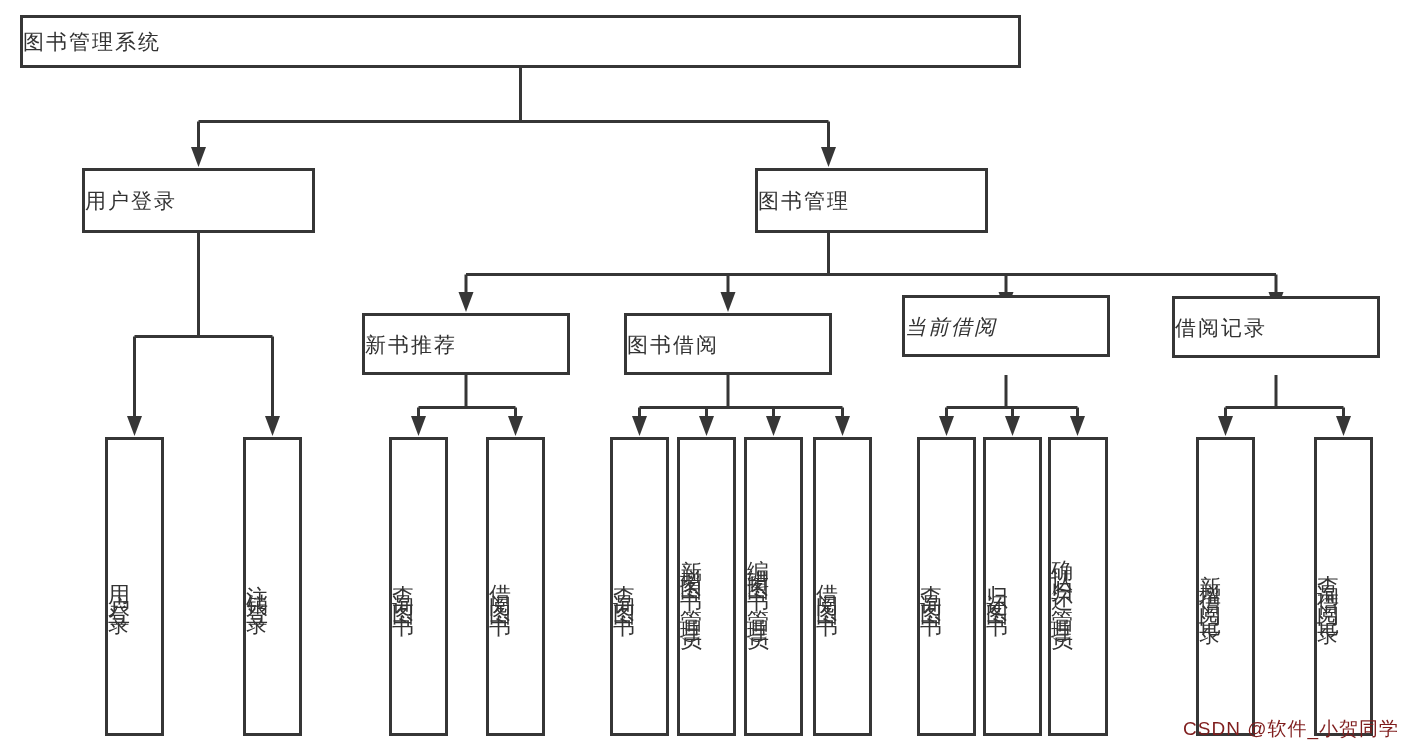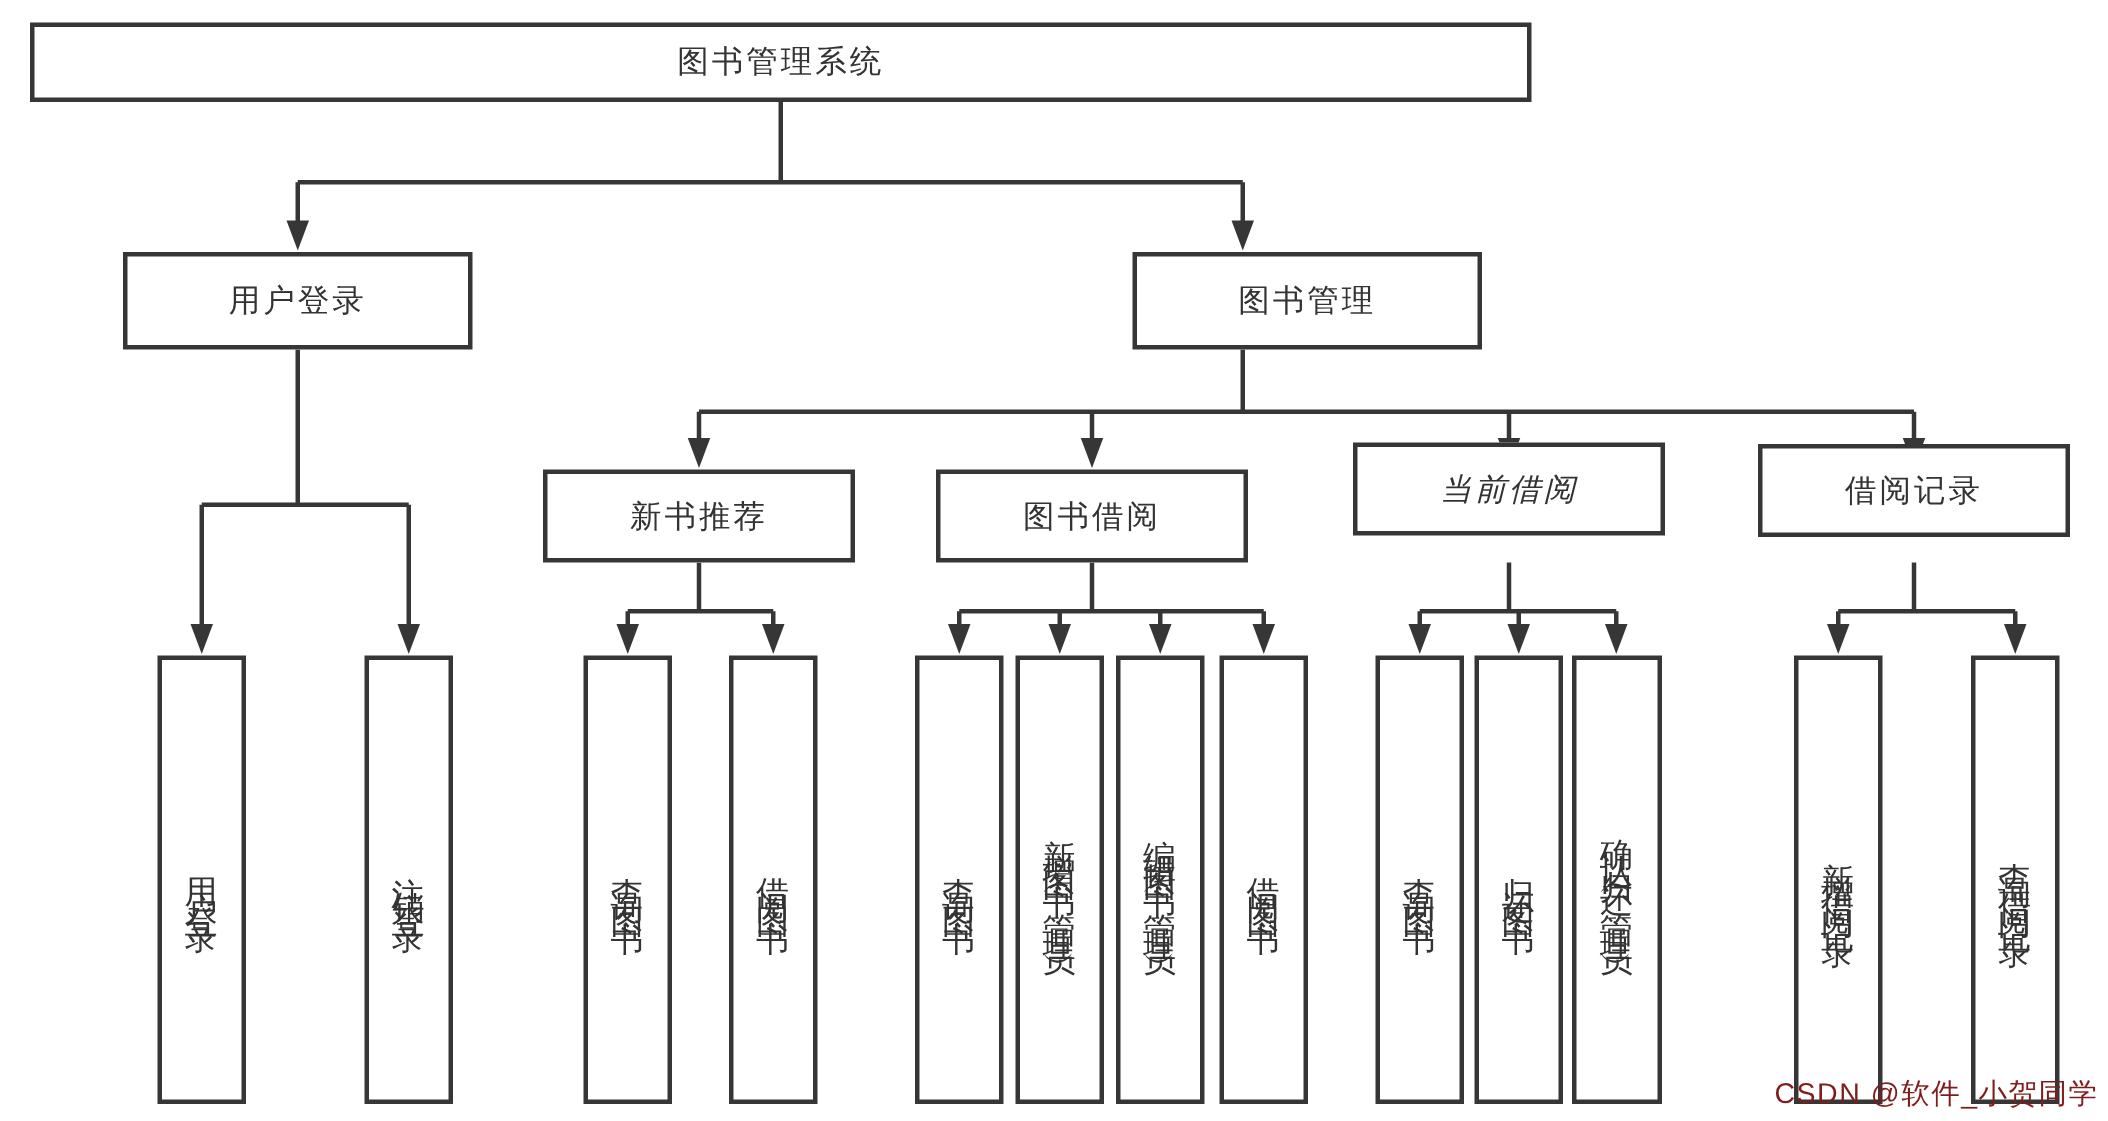--- a/index.html
+++ b/index.html
@@ -11,21 +11,20 @@
     overflow:hidden;
   }
   .connectors{position:absolute;left:0;top:0;}
   .node{
     position:absolute;
     box-sizing:border-box;
     border:3px solid #363636;
     background:#ffffff;
     display:flex;
     align-items:center;
-    justify-content:center;
     color:#333333;
     font-size:21px;
     letter-spacing:2px;
     line-height:1;
   }
   .leaf .vtext{
     writing-mode:vertical-lr;
     text-orientation:mixed;
     font-size:22px;
     letter-spacing:10px;

